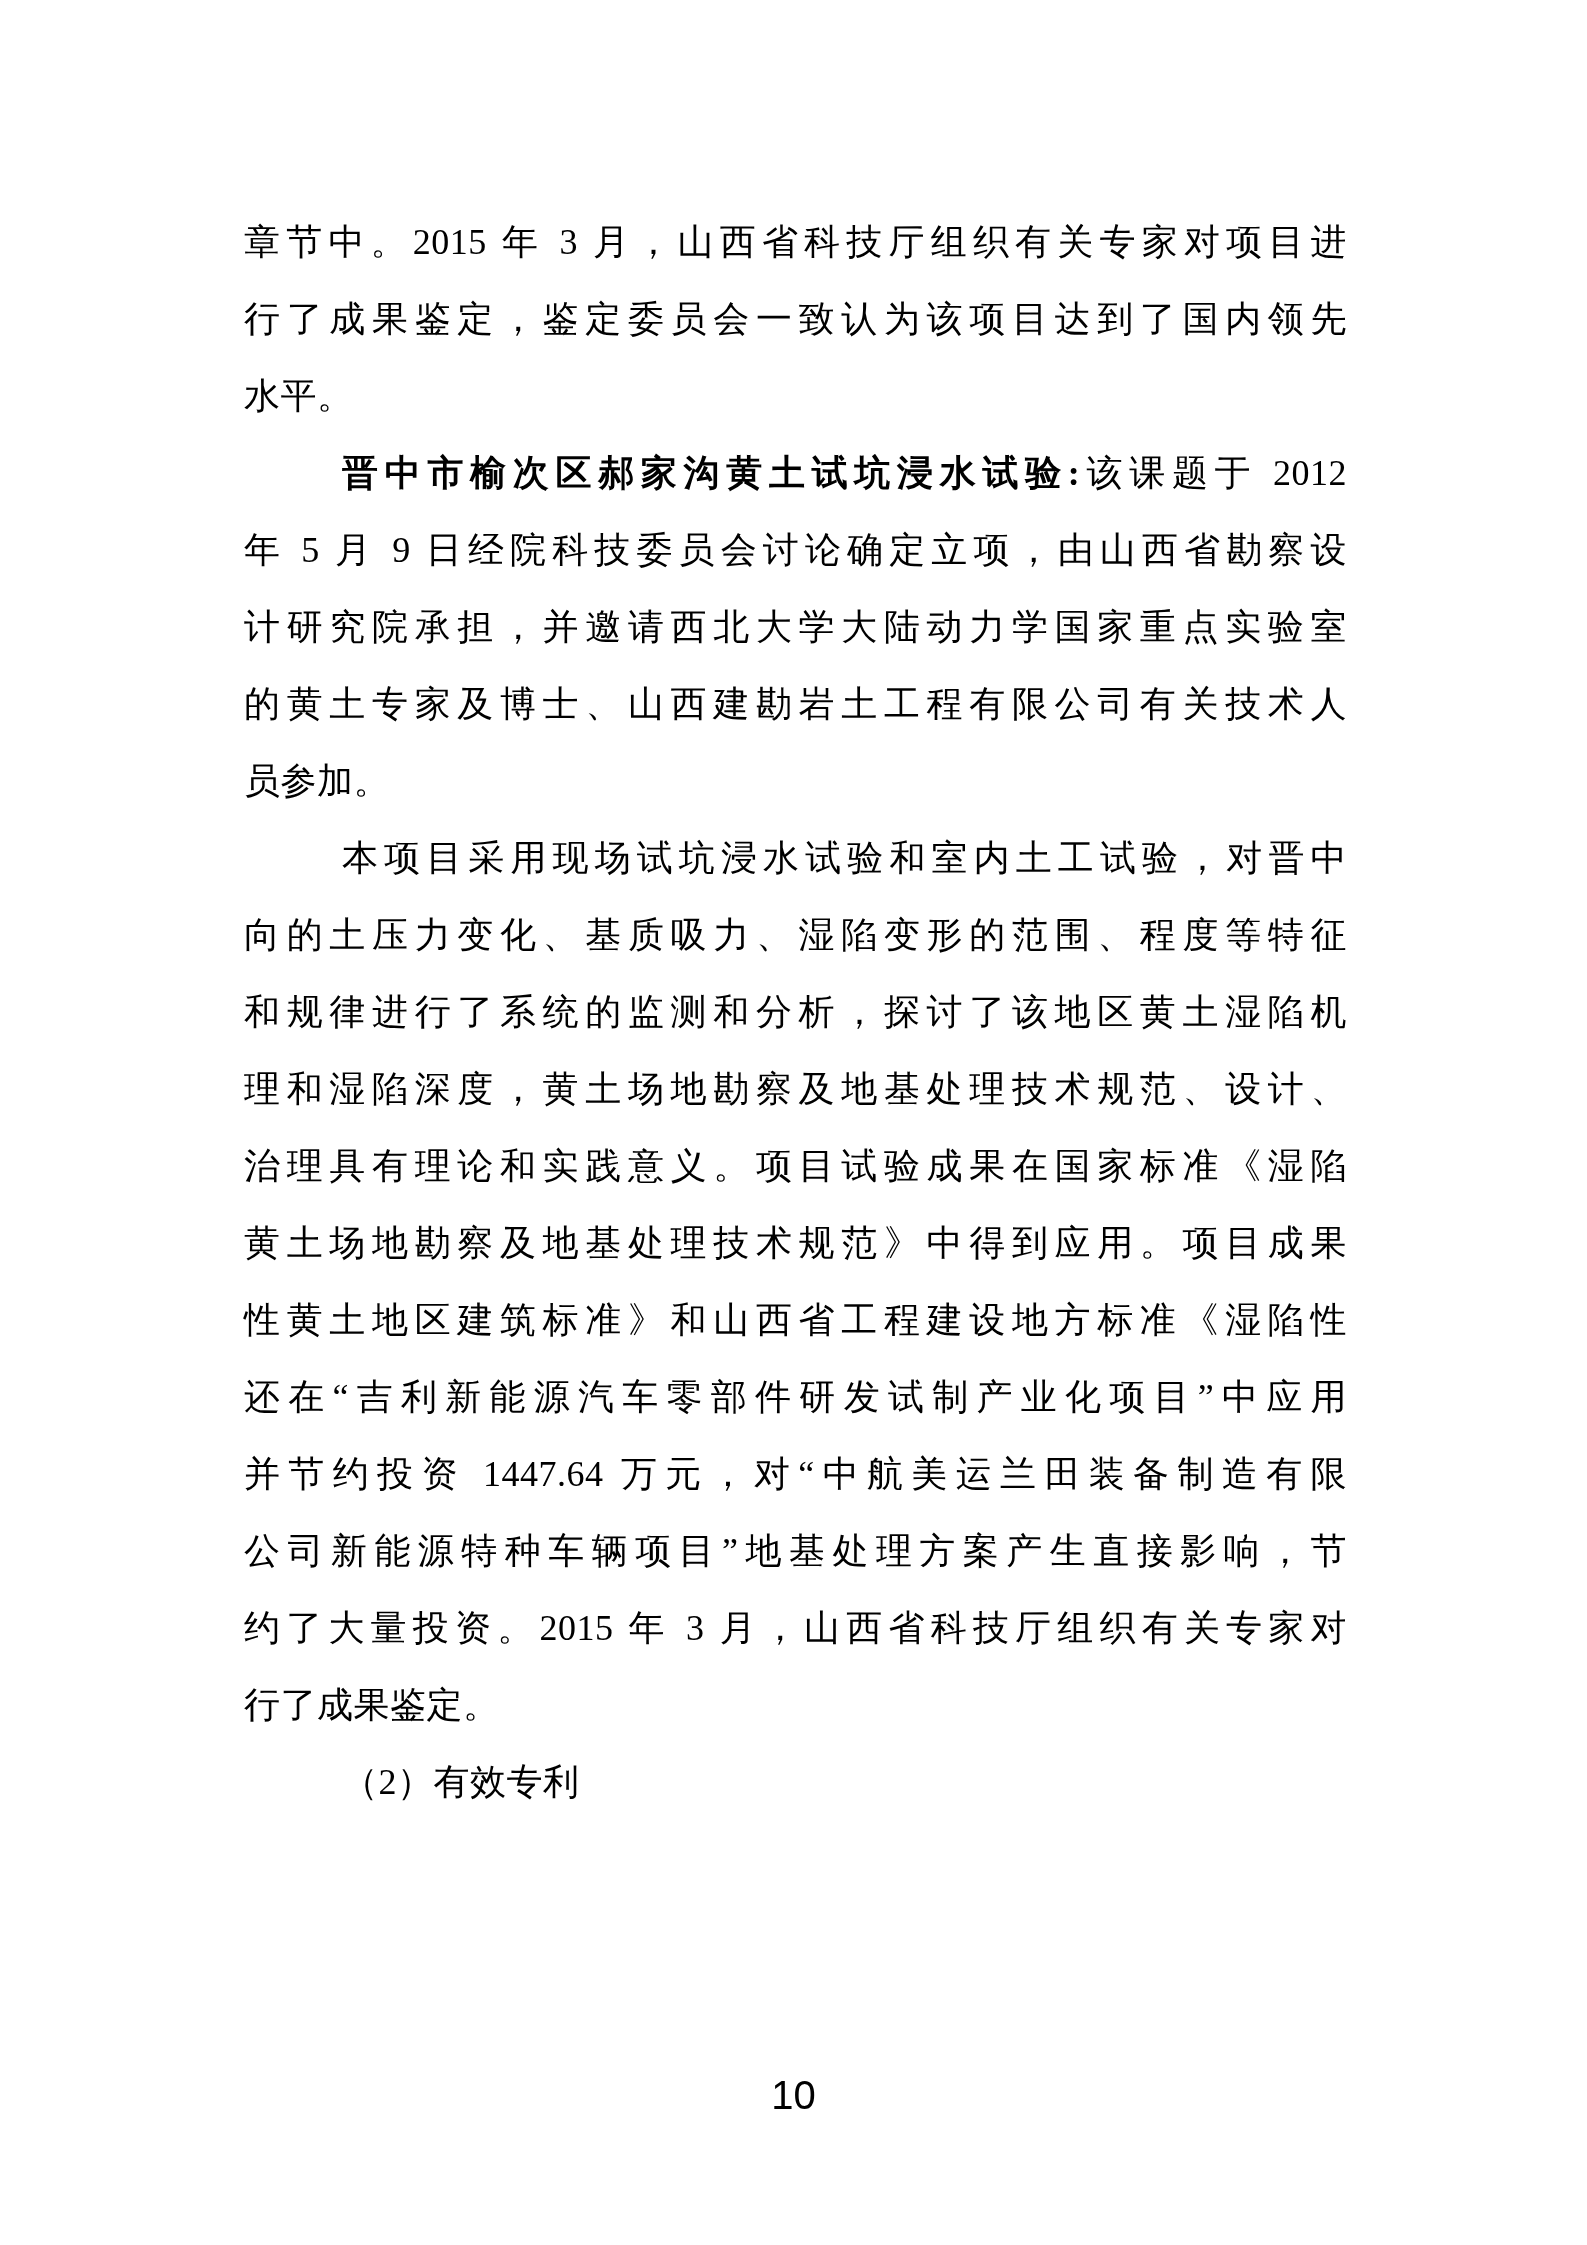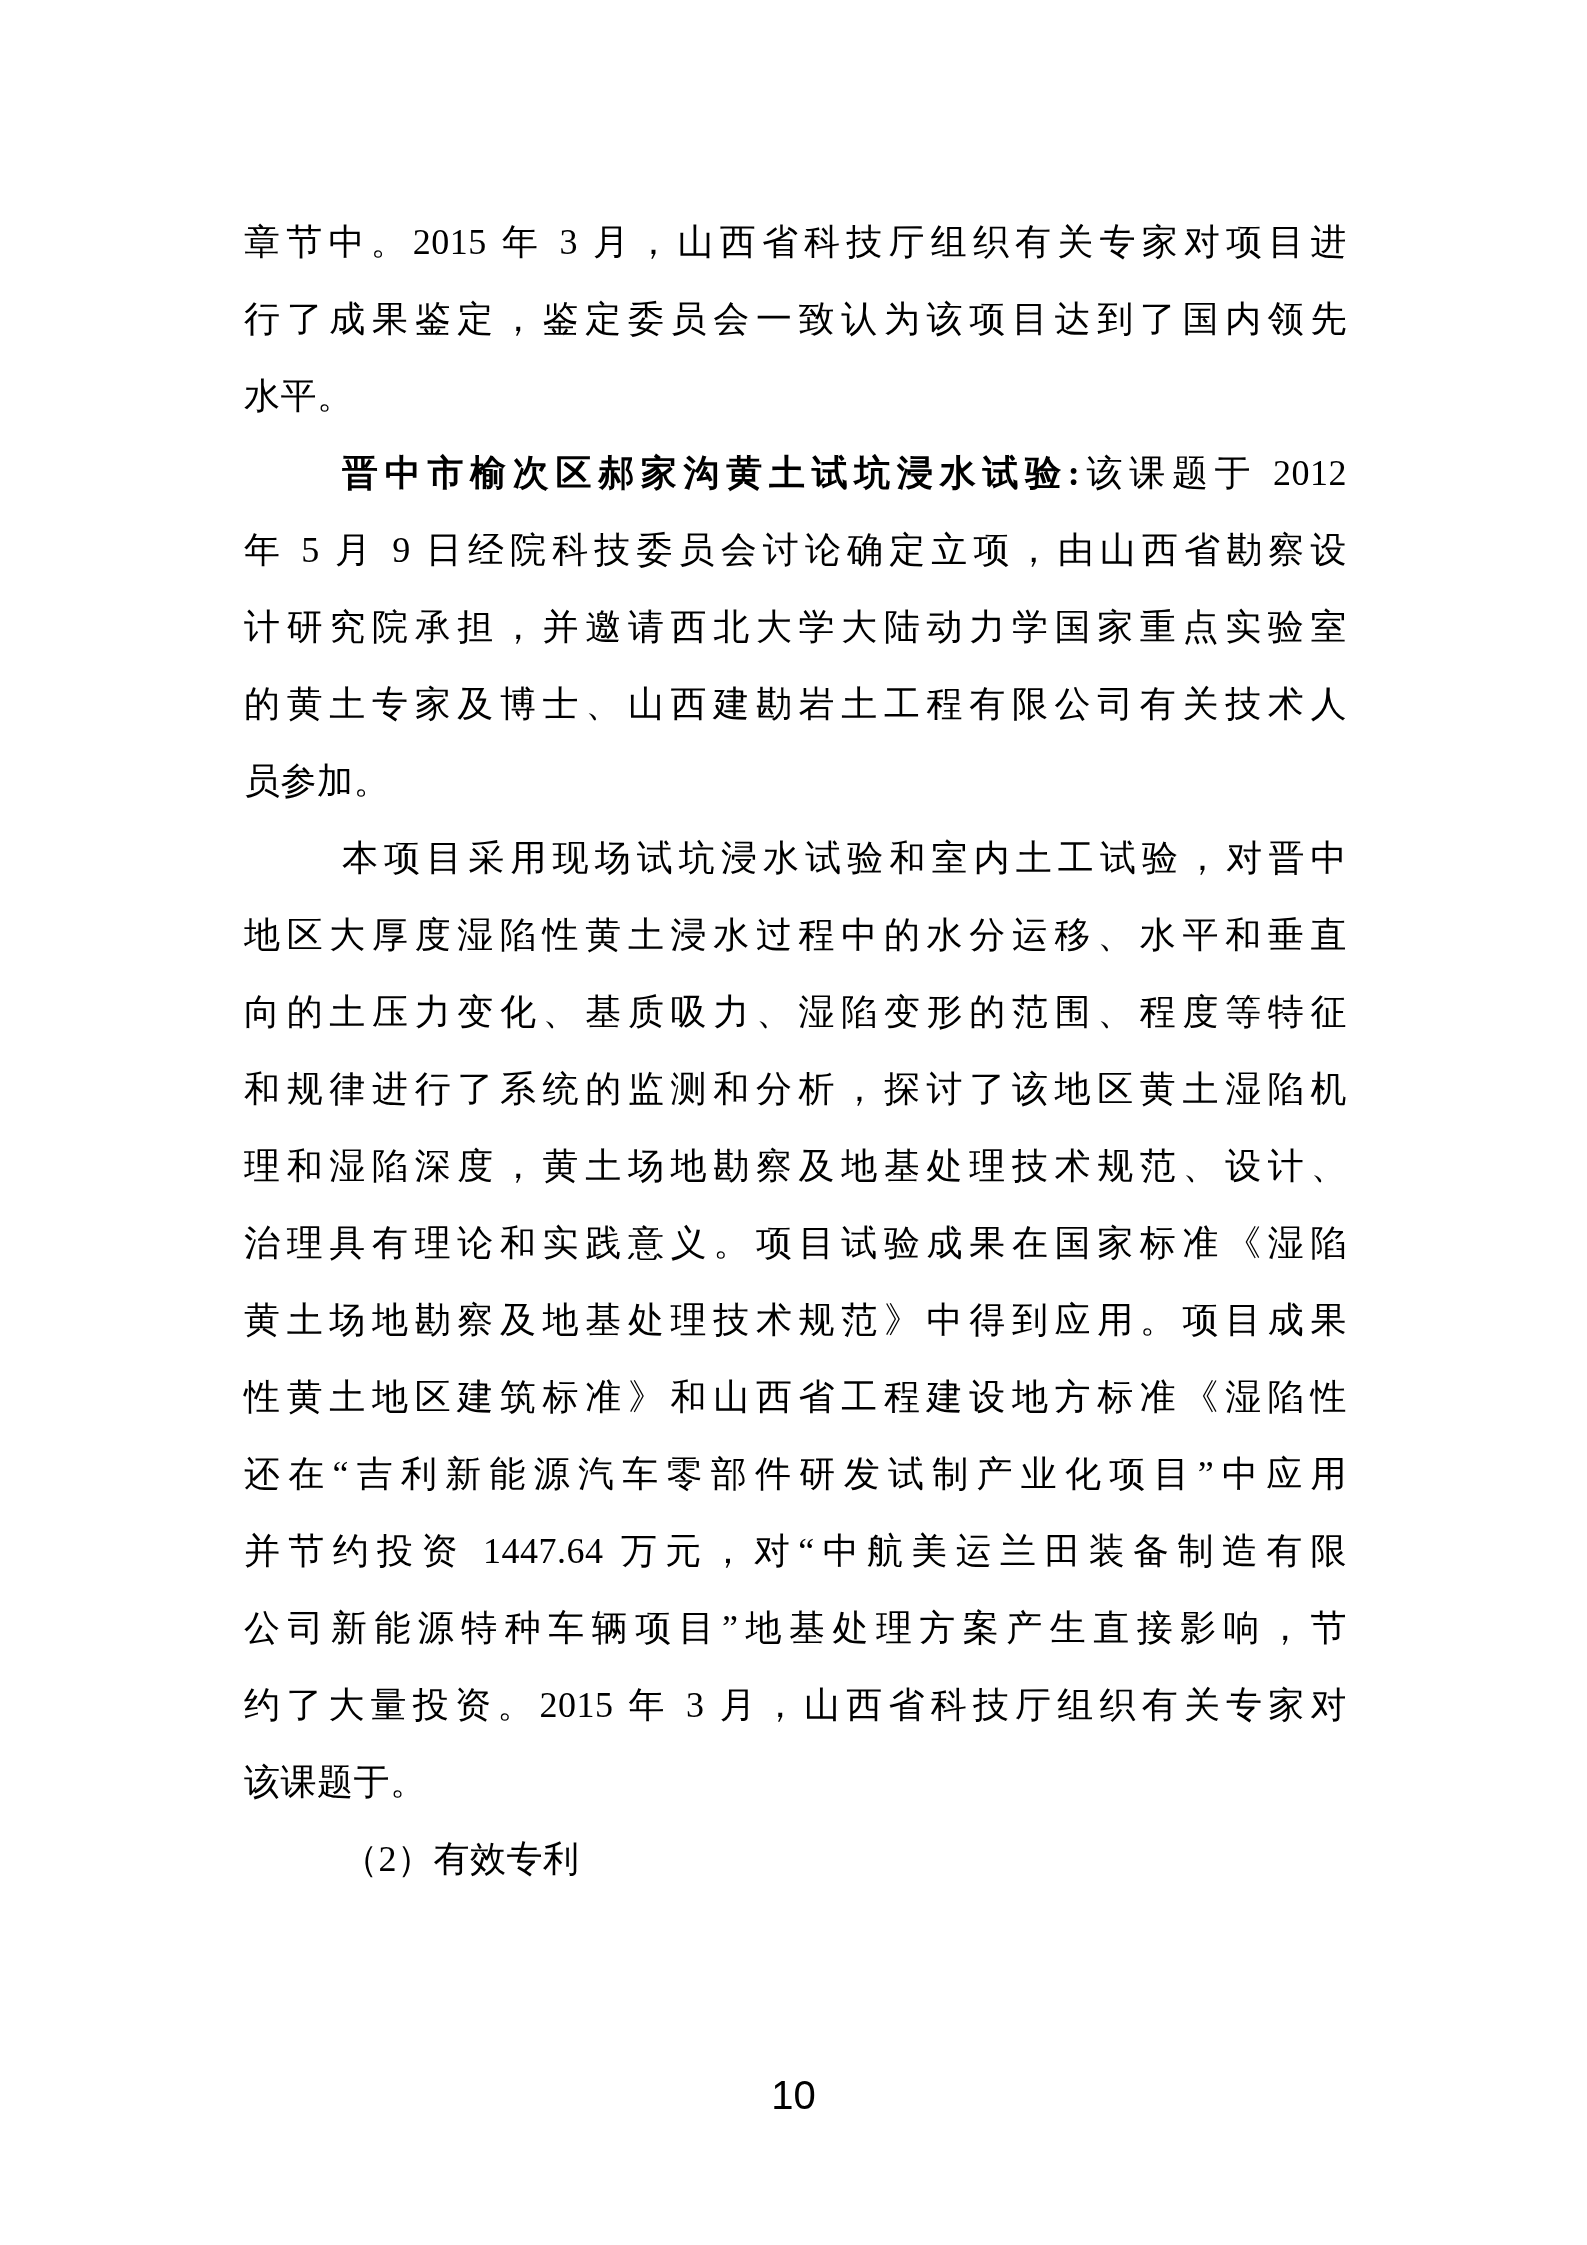--- a/index.html
+++ b/index.html
@@ -59,28 +59,27 @@
   <div class="text-block" id="text-block">
       <div class="line justify"><span class="seg">章节中。2015 年 3 月，山西省科技厅组织有关专家对项目进</span></div>
       <div class="line justify"><span class="seg">行了成果鉴定，鉴定委员会一致认为该项目达到了国内领先</span></div>
       <div class="line"><span class="seg">水平。</span></div>
       <div class="line justify indent"><span class="seg bold">晋中市榆次区郝家沟黄土试坑浸水试验:</span><span class="seg">该课题于 2012</span></div>
       <div class="line justify"><span class="seg">年 5 月 9 日经院科技委员会讨论确定立项，由山西省勘察设</span></div>
       <div class="line justify"><span class="seg">计研究院承担，并邀请西北大学大陆动力学国家重点实验室</span></div>
       <div class="line justify"><span class="seg">的黄土专家及博士、山西建勘岩土工程有限公司有关技术人</span></div>
       <div class="line"><span class="seg">员参加。</span></div>
       <div class="line justify indent"><span class="seg">本项目采用现场试坑浸水试验和室内土工试验，对晋中</span></div>
-      <div class="line justify"><span class="seg">地区大厚度湿陷性黄土浸水过程中的水分运移、水平和垂直</span></div>
       <div class="line justify"><span class="seg">向的土压力变化、基质吸力、湿陷变形的范围、程度等特征</span></div>
       <div class="line justify"><span class="seg">和规律进行了系统的监测和分析，探讨了该地区黄土湿陷机</span></div>
       <div class="line justify"><span class="seg">理和湿陷深度，黄土场地勘察及地基处理技术规范、设计、</span></div>
       <div class="line justify"><span class="seg">治理具有理论和实践意义。项目试验成果在国家标准《湿陷</span></div>
       <div class="line justify"><span class="seg">黄土场地勘察及地基处理技术规范》中得到应用。项目成果</span></div>
       <div class="line justify"><span class="seg">性黄土地区建筑标准》和山西省工程建设地方标准《湿陷性</span></div>
       <div class="line justify"><span class="seg">还在“吉利新能源汽车零部件研发试制产业化项目”中应用</span></div>
       <div class="line justify"><span class="seg">并节约投资 1447.64 万元，对“中航美运兰田装备制造有限</span></div>
       <div class="line justify"><span class="seg">公司新能源特种车辆项目”地基处理方案产生直接影响，节</span></div>
       <div class="line justify"><span class="seg">约了大量投资。2015 年 3 月，山西省科技厅组织有关专家对</span></div>
-      <div class="line"><span class="seg">该课题于。</span></div>
+      <div class="line"><span class="seg">行了成果鉴定。</span></div>
       <div class="line indent"><span class="seg">（2）有效专利</span></div>
     </div>
   <div class="page-number">10</div>
 </div>
 
 </body></html>

